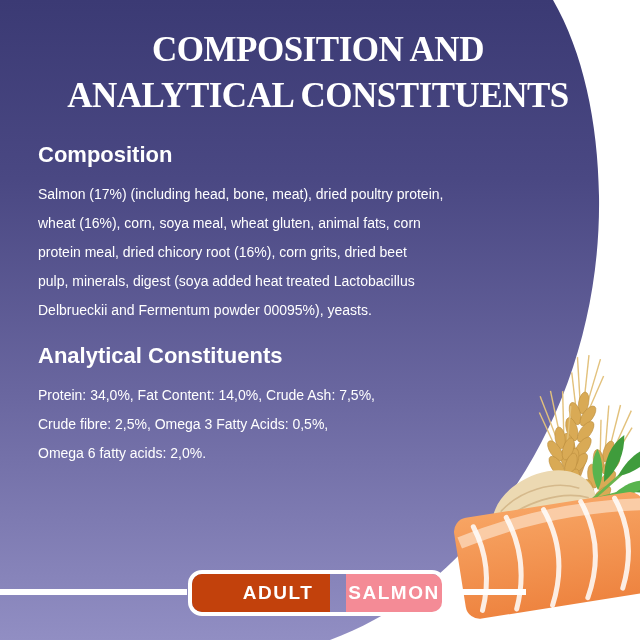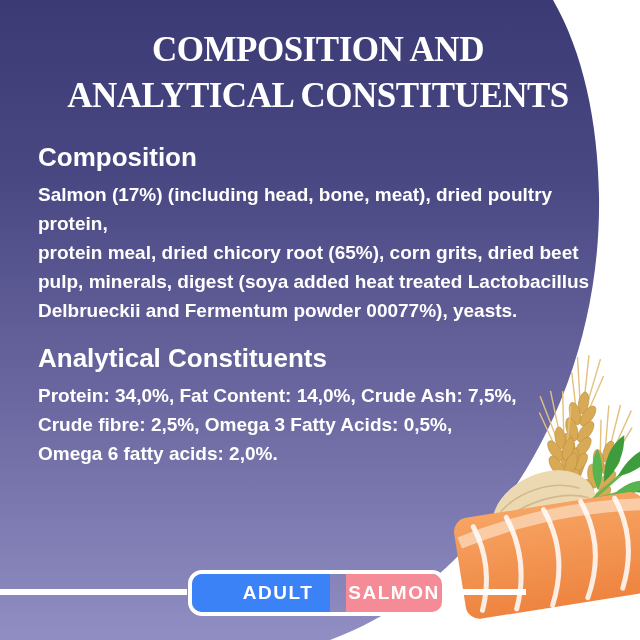--- a/index.html
+++ b/index.html
@@ -8,37 +8,37 @@
     font-family:"Liberation Sans",sans-serif;color:#ffffff;
   }
   svg.layer{position:absolute;left:0;top:0;width:640px;height:640px;}
   .bg-layer{z-index:0;}
   .decor-layer{z-index:2;}
   .txt{position:absolute;z-index:3;color:#ffffff;}
   .page-title{
     left:0;top:27px;width:636px;text-align:center;
     font-size:35px;font-weight:bold;line-height:46px;letter-spacing:-0.5px;font-family:Liberation Serif, serif;
   }
-  .sec-heading{font-size:26px;font-weight:bold;}
-  .sec-body{font-size:19px;line-height:29px;font-weight:700;}
+  .sec-heading{font-size:22px;font-weight:bold;}
+  .sec-body{font-size:14px;line-height:29px;font-weight:400;}
   .sec1-h{left:38px;top:142px;}
   .sec1-b{left:38px;top:180px;width:575px;}
   .sec2-h{left:38px;top:343px;}
   .sec2-b{left:38px;top:381px;width:575px;}
   .pill{
     position:absolute;z-index:4;left:188px;top:570px;width:258px;height:46px;
     border:4px solid #ffffff;border-radius:14px;box-sizing:border-box;
     display:flex;overflow:hidden;
   }
   .pill .tab{
     display:flex;align-items:center;justify-content:center;
     font-size:19px;font-weight:bold;letter-spacing:1.5px;color:#ffffff;
     height:100%;
   }
-  .tab-adult{width:52%;background:#3b82f6;padding-left:34px;}
+  .tab-adult{width:52%;background:#c2410c;padding-left:34px;}
   .tab-salmon{width:48%;background:#f48b96;margin-left:16px;}
 </style>
 </head>
 <body>
 
 <div class="canvas">
 
   <svg class="layer bg-layer" viewBox="0 0 640 640" aria-hidden="true">
     <defs>
       <linearGradient id="bgGrad" x1="0" y1="0" x2="0" y2="1">
@@ -142,23 +142,24 @@
   </svg>
 
   <div class="txt page-title">
     <div>COMPOSITION AND</div>
     <div>ANALYTICAL CONSTITUENTS</div>
   </div>
 
   <div class="txt sec-heading sec1-h">Composition</div>
   <div class="txt sec-body sec1-b">
       <div>Salmon (17%) (including head, bone, meat), dried poultry protein,</div>
-      <div>protein meal, dried chicory root (65%), corn grits, dried beet</div>
+      <div>wheat (16%), corn, soya meal, wheat gluten, animal fats, corn</div>
+      <div>protein meal, dried chicory root (16%), corn grits, dried beet</div>
       <div>pulp, minerals, digest (soya added heat treated Lactobacillus</div>
-      <div>Delbrueckii and Fermentum powder 00077%), yeasts.</div>
+      <div>Delbrueckii and Fermentum powder 00095%), yeasts.</div>
     </div>
 
   <div class="txt sec-heading sec2-h">Analytical Constituents</div>
   <div class="txt sec-body sec2-b">
       <div>Protein: 34,0%, Fat Content: 14,0%, Crude Ash: 7,5%,</div>
       <div>Crude fibre: 2,5%, Omega 3 Fatty Acids: 0,5%,</div>
       <div>Omega 6 fatty acids: 2,0%.</div>
     </div>
 
   <div class="pill">

